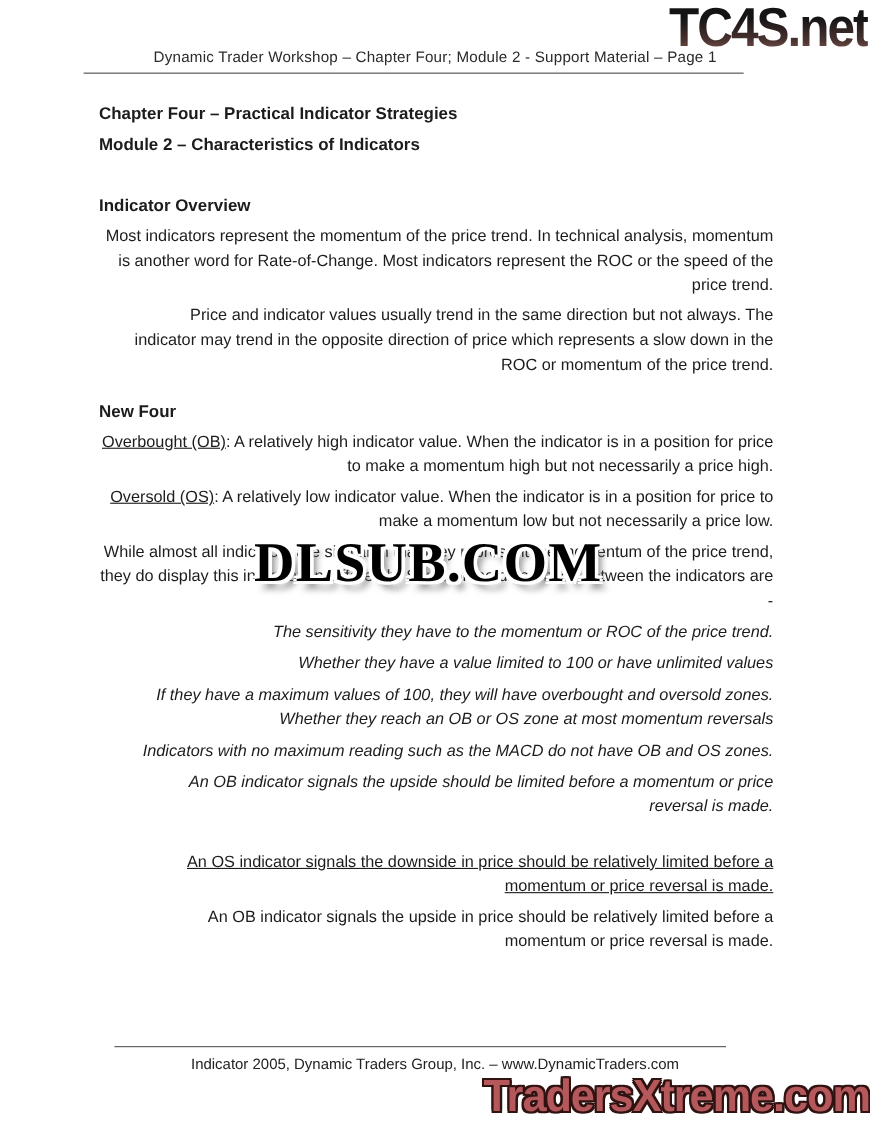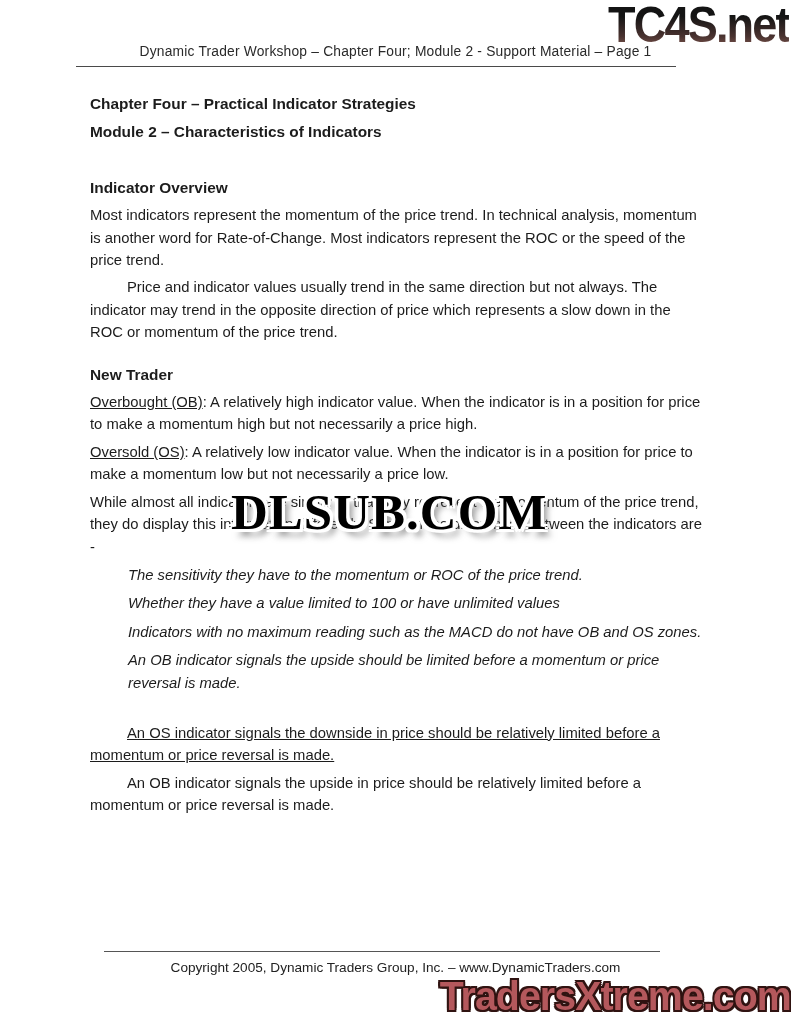--- a/index.html
+++ b/index.html
@@ -53,21 +53,21 @@
   }
   .content p, .content h2, .content h3 { margin:0; padding:0; }
   h2.doc-heading, h3.doc-heading {
     font-size:15.4px;
     font-weight:bold;
     line-height:22.4px;
   }
   .chapter-heading   { margin-top:26px !important; }
   .module-heading    { margin-top:6px  !important; }
   .overview-heading  { margin-top:33px !important; }
-  .para              { margin-top:5px  !important; }
+  .para              { margin-top:5px  !important;text-align:right; }
   .newterms-heading  { margin-top:20px !important; }
   .diff-heading      { margin-top:29px !important; }
   .closing-gap       { margin-top:28px !important;text-decoration:underline; }
   .indent-first { text-indent:37px; }
   .list-item { margin-left:38px !important; margin-top:6px !important;font-style:italic; }
   .term { text-decoration:underline; }
 
   
   .dlsub-watermark {
     position:absolute;
@@ -141,43 +141,44 @@
     <h2 class="doc-heading chapter-heading">Chapter Four – Practical Indicator Strategies</h2>
 
     <h2 class="doc-heading module-heading">Module 2 – Characteristics of Indicators</h2>
 
     <h3 class="doc-heading overview-heading">Indicator Overview</h3>
 
     <p class="para">Most indicators represent the momentum of the price trend. In technical analysis, momentum is another word for Rate-of-Change. Most indicators represent the ROC or the speed of the price trend.</p>
 
     <p class="para indent-first">Price and indicator values usually trend in the same direction but not always. The indicator may trend in the opposite direction of price which represents a slow down in the ROC or momentum of the price trend.</p>
 
-    <h3 class="doc-heading newterms-heading">New Trader</h3>
+    <h3 class="doc-heading newterms-heading">New Four</h3>
 
     <p class="para"><span class="term">Overbought (OB)</span><span>: A relatively high indicator value. When the indicator is in a position for price to make a momentum high but not necessarily a price high.</span></p>
 
     <p class="para"><span class="term">Oversold (OS)</span><span>: A relatively low indicator value. When the indicator is in a position for price to make a momentum low but not necessarily a price low.</span></p>
 
 
     <p class="para">While almost all indicators are similar in that they represent the momentum of the price trend, they do display this information differently. Some of the differences between the indicators are -</p>
 
     <p class="para list-item">The sensitivity they have to the momentum or ROC of the price trend.</p>
 
     <p class="para list-item">Whether they have a value limited to 100 or have unlimited values</p>
 
+    <p class="para list-item">If they have a maximum values of 100, they will have overbought and oversold zones. Whether they reach an OB or OS zone at most momentum reversals</p>
 
     <p class="para list-item">Indicators with no maximum reading such as the MACD do not have OB and OS zones.</p>
 
     <p class="para list-item">An OB indicator signals the upside should be limited before a momentum or price reversal is made.</p>
 
     <p class="para indent-first closing-gap">An OS indicator signals the downside in price should be relatively limited before a momentum or price reversal is made.</p>
 
     <p class="para indent-first">An OB indicator signals the upside in price should be relatively limited before a momentum or price reversal is made.</p>
   </div>
 
   <div class="dlsub-watermark">DLSUB.COM</div>
 
   <div class="footer-rule"></div>
-  <div class="footer-text">Copyright 2005, Dynamic Traders Group, Inc. – www.DynamicTraders.com</div>
+  <div class="footer-text">Indicator 2005, Dynamic Traders Group, Inc. – www.DynamicTraders.com</div>
 
   <div class="tx-watermark">TradersXtreme.com</div>
 
 </div>
 
 </body></html>

